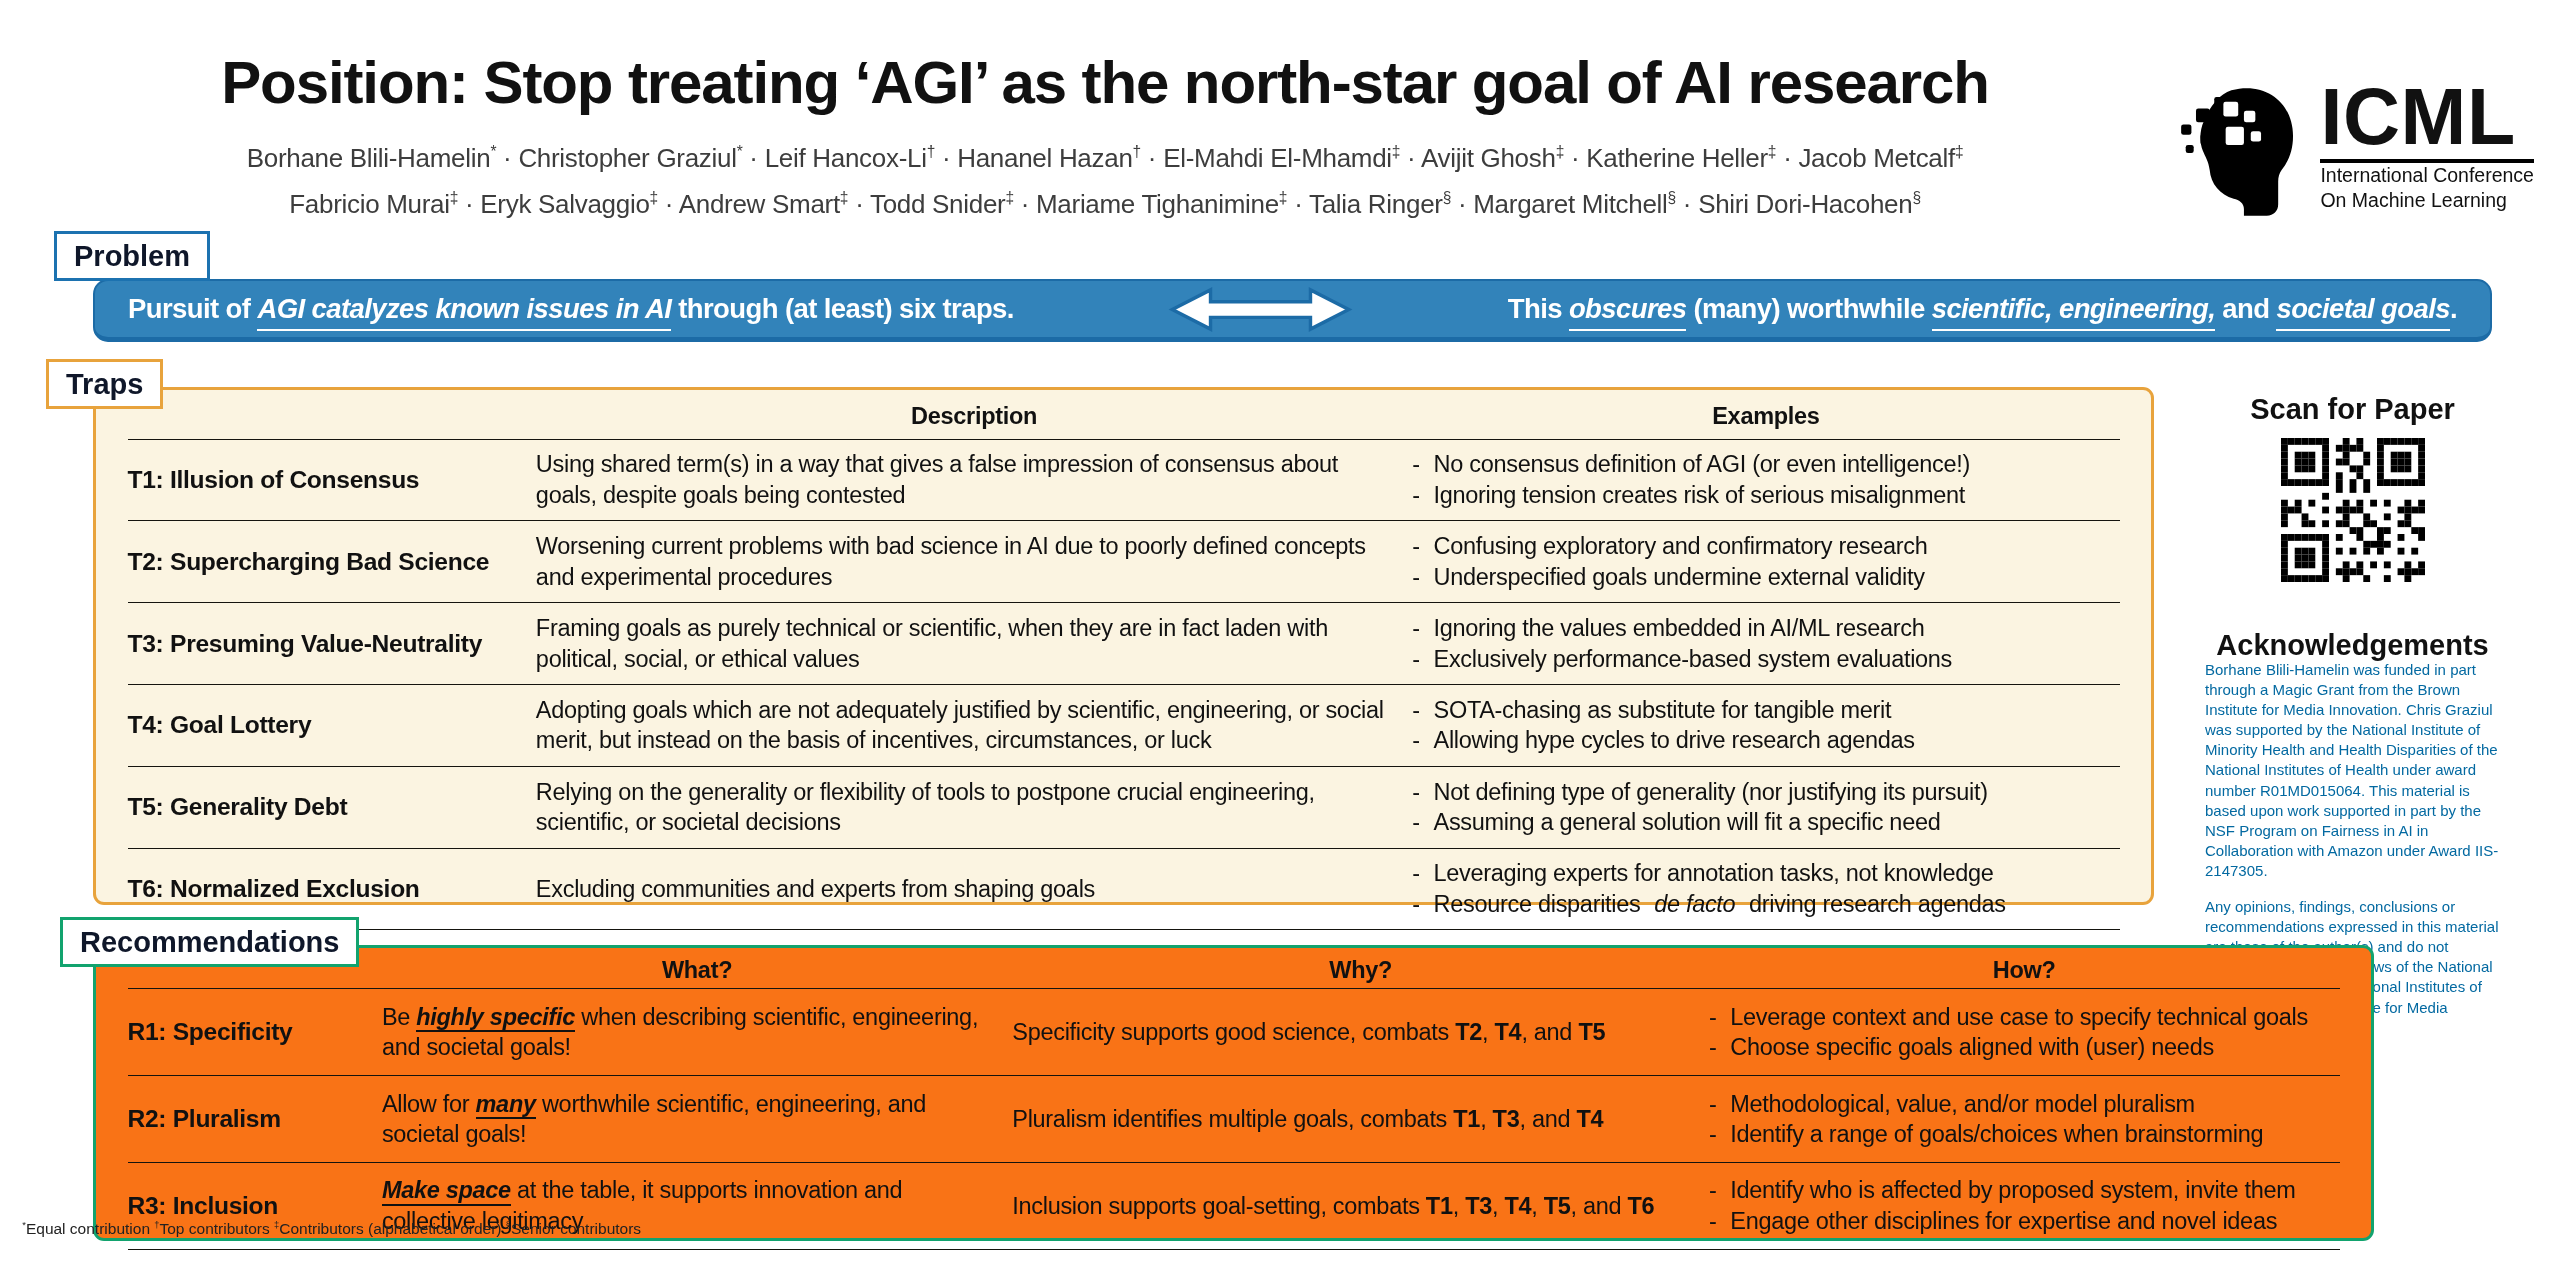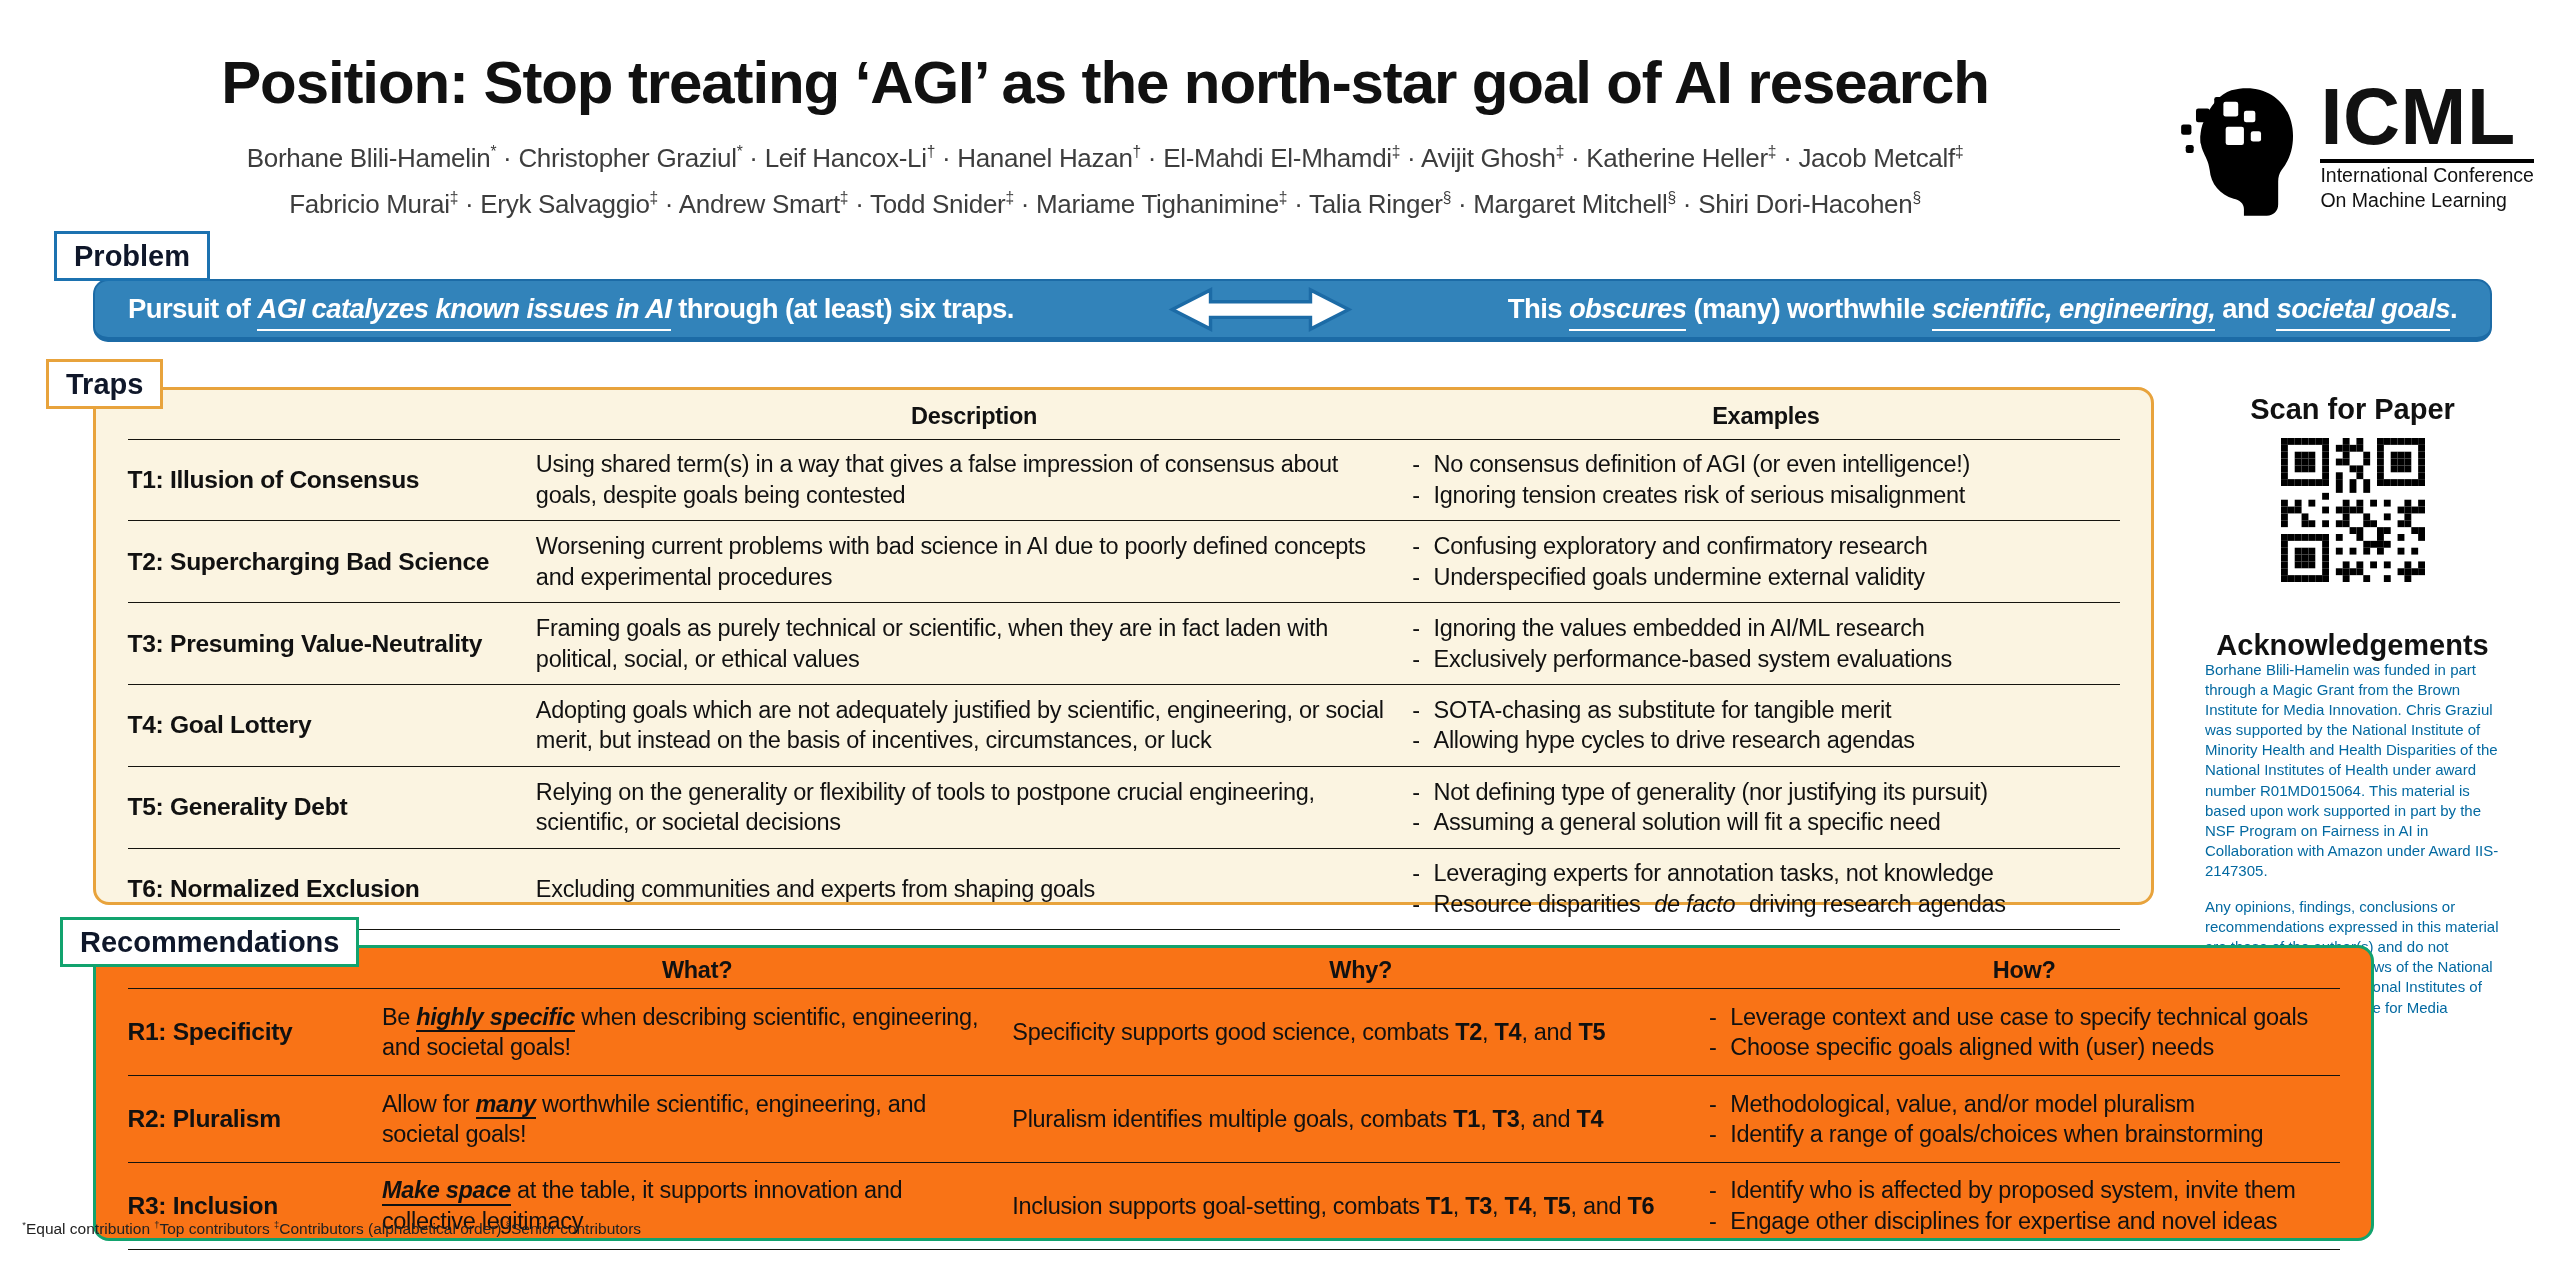--- a/index.html
+++ b/index.html
@@ -47,21 +47,21 @@
     padding:0 33px; color:#fff; font-weight:700; font-size:27.5px; letter-spacing:-0.6px;
   }
   .banner-text { white-space:nowrap; }
   .iu  { font-style:italic; border-bottom:2.3px solid currentColor; padding-bottom:5px; }
   .biu { font-weight:700; font-style:italic; border-bottom:2.3px solid #111; padding-bottom:0.6px; }
   .b { font-weight:700; }
   .i { font-style:italic; }
   .arrow-icon { flex:0 0 auto; margin:0 23px; }
 
   
-  .panel { position:absolute; box-sizing:border-box; border-radius:16px; }
+  .panel { position:absolute; box-sizing:border-box; border-radius:11px; }
   .traps-panel {
     left:93px; top:387px; width:2061px; height:518px;
     background:#FBF4E1; border:3.4px solid #E8A33C; padding:4.6px 31.5px 0;
   }
   .recs-panel {
     left:93px; top:945px; width:2281px; height:296px;
     background:#f97316; border:3.4px solid #12A36E; padding:3.4px 31.5px 0;
   }
 
   

